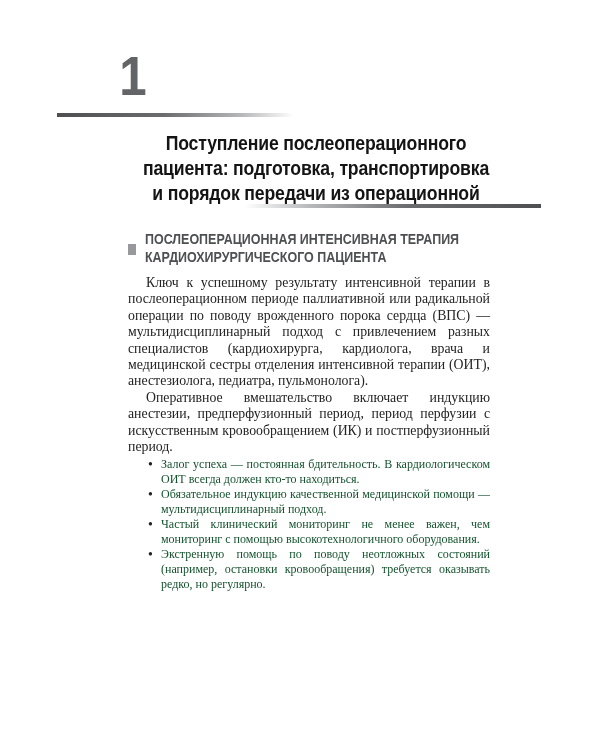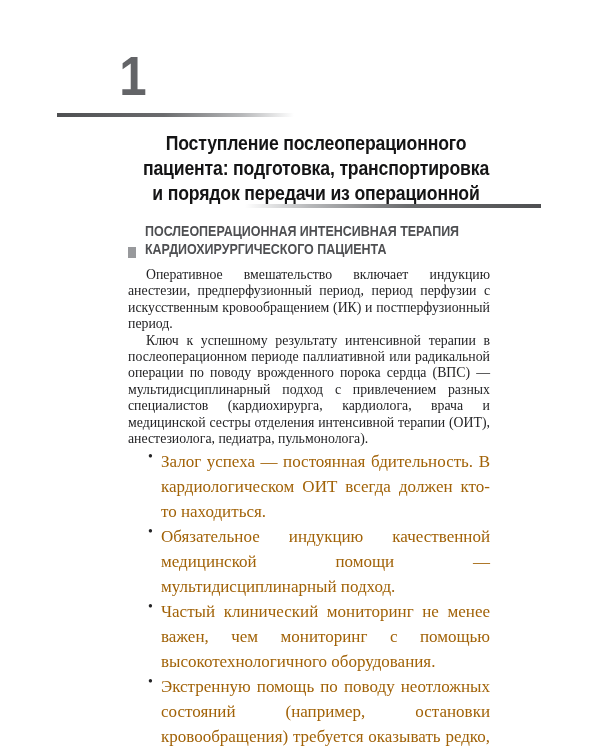--- a/index.html
+++ b/index.html
@@ -47,21 +47,21 @@
   
   .content { position: absolute; left: 128px; top: 219px; width: 362px; }
 
   .authors {
     text-align: right; padding-right: 8px;
     font-style: italic; font-size: 15px; line-height: 17px;
     color: #2c2c2e; margin: 0 0 21px 0;
   }
 
   
-  .sec-head { display: flex; align-items: flex-end; margin: 4px 0 9px 0; }
+  .sec-head { display: flex; align-items: center; margin: 12px 0 9px 0; }
   .sec-head-2 { margin-top: 18px; }
   .marker {
     flex: none; width: 8px; height: 11px; margin: 2px 9px 0 0;
     background: #98999c; display: inline-block;
   }
   .sec-lines {
     font-family: "Liberation Sans", sans-serif;
     font-weight: bold; font-size: 14.5px; line-height: 17.5px;
     color: #4e4f52; letter-spacing: 0;
     transform: scaleX(0.86); transform-origin: left center;
@@ -71,21 +71,21 @@
   
   .para {
     margin: 0; text-align: justify; text-indent: 18px;
     font-size: 13.8px; line-height: 16.4px; color: #232325;
   }
 
   
   .bullets { margin-top: 2px; }
   .li { display: flex; padding-left: 20px; }
   .dot { flex: none; width: 13px; font-size: 13.8px; line-height: 16.4px; color: #232325; }
-  .li-text { flex: 1; text-align: justify; font-size: 17px; line-height: 25px; color: #a16207; }
+  .li-text { flex: 1; text-align: justify; font-size: 12px; line-height: 15px; color: #14532d; }
 </style>
 </head>
 <body>
 
 <div class="page">
 
   <div class="chapter-num">1</div>
   <div class="rule rule-top"></div>
 
   <h1 class="title">
@@ -100,22 +100,22 @@
 
 
     <div class="sec-head">
       <span class="marker"></span>
       <div class="sec-lines">
         <span class="sec-line">ПОСЛЕОПЕРАЦИОННАЯ ИНТЕНСИВНАЯ ТЕРАПИЯ</span>
         <span class="sec-line">КАРДИОХИРУРГИЧЕСКОГО ПАЦИЕНТА</span>
       </div>
     </div>
 
+    <p class="para">Ключ к успешному результату интенсивной терапии в послеоперационном периоде паллиативной или радикальной операции по поводу врожденного порока сердца (ВПС) — мультидисциплинарный подход с привлечением разных специалистов (кардиохирурга, кардиолога, врача и медицинской сестры отделения интенсивной терапии (ОИТ), анестезиолога, педиатра, пульмонолога).</p>
     <p class="para">Оперативное вмешательство включает индукцию анестезии, предперфузионный период, период перфузии с искусственным кровообращением (ИК) и постперфузионный период.</p>
-    <p class="para">Ключ к успешному результату интенсивной терапии в послеоперационном периоде паллиативной или радикальной операции по поводу врожденного порока сердца (ВПС) — мультидисциплинарный подход с привлечением разных специалистов (кардиохирурга, кардиолога, врача и медицинской сестры отделения интенсивной терапии (ОИТ), анестезиолога, педиатра, пульмонолога).</p>
 
 
     <div class="bullets">
       <div class="li">
         <span class="dot">•</span>
         <span class="li-text">Залог успеха — постоянная бдительность. В кардиологическом ОИТ всегда должен кто-то находиться.</span>
       </div>
       <div class="li">
         <span class="dot">•</span>
         <span class="li-text">Обязательное индукцию качественной медицинской помощи — мультидисциплинарный подход.</span>

